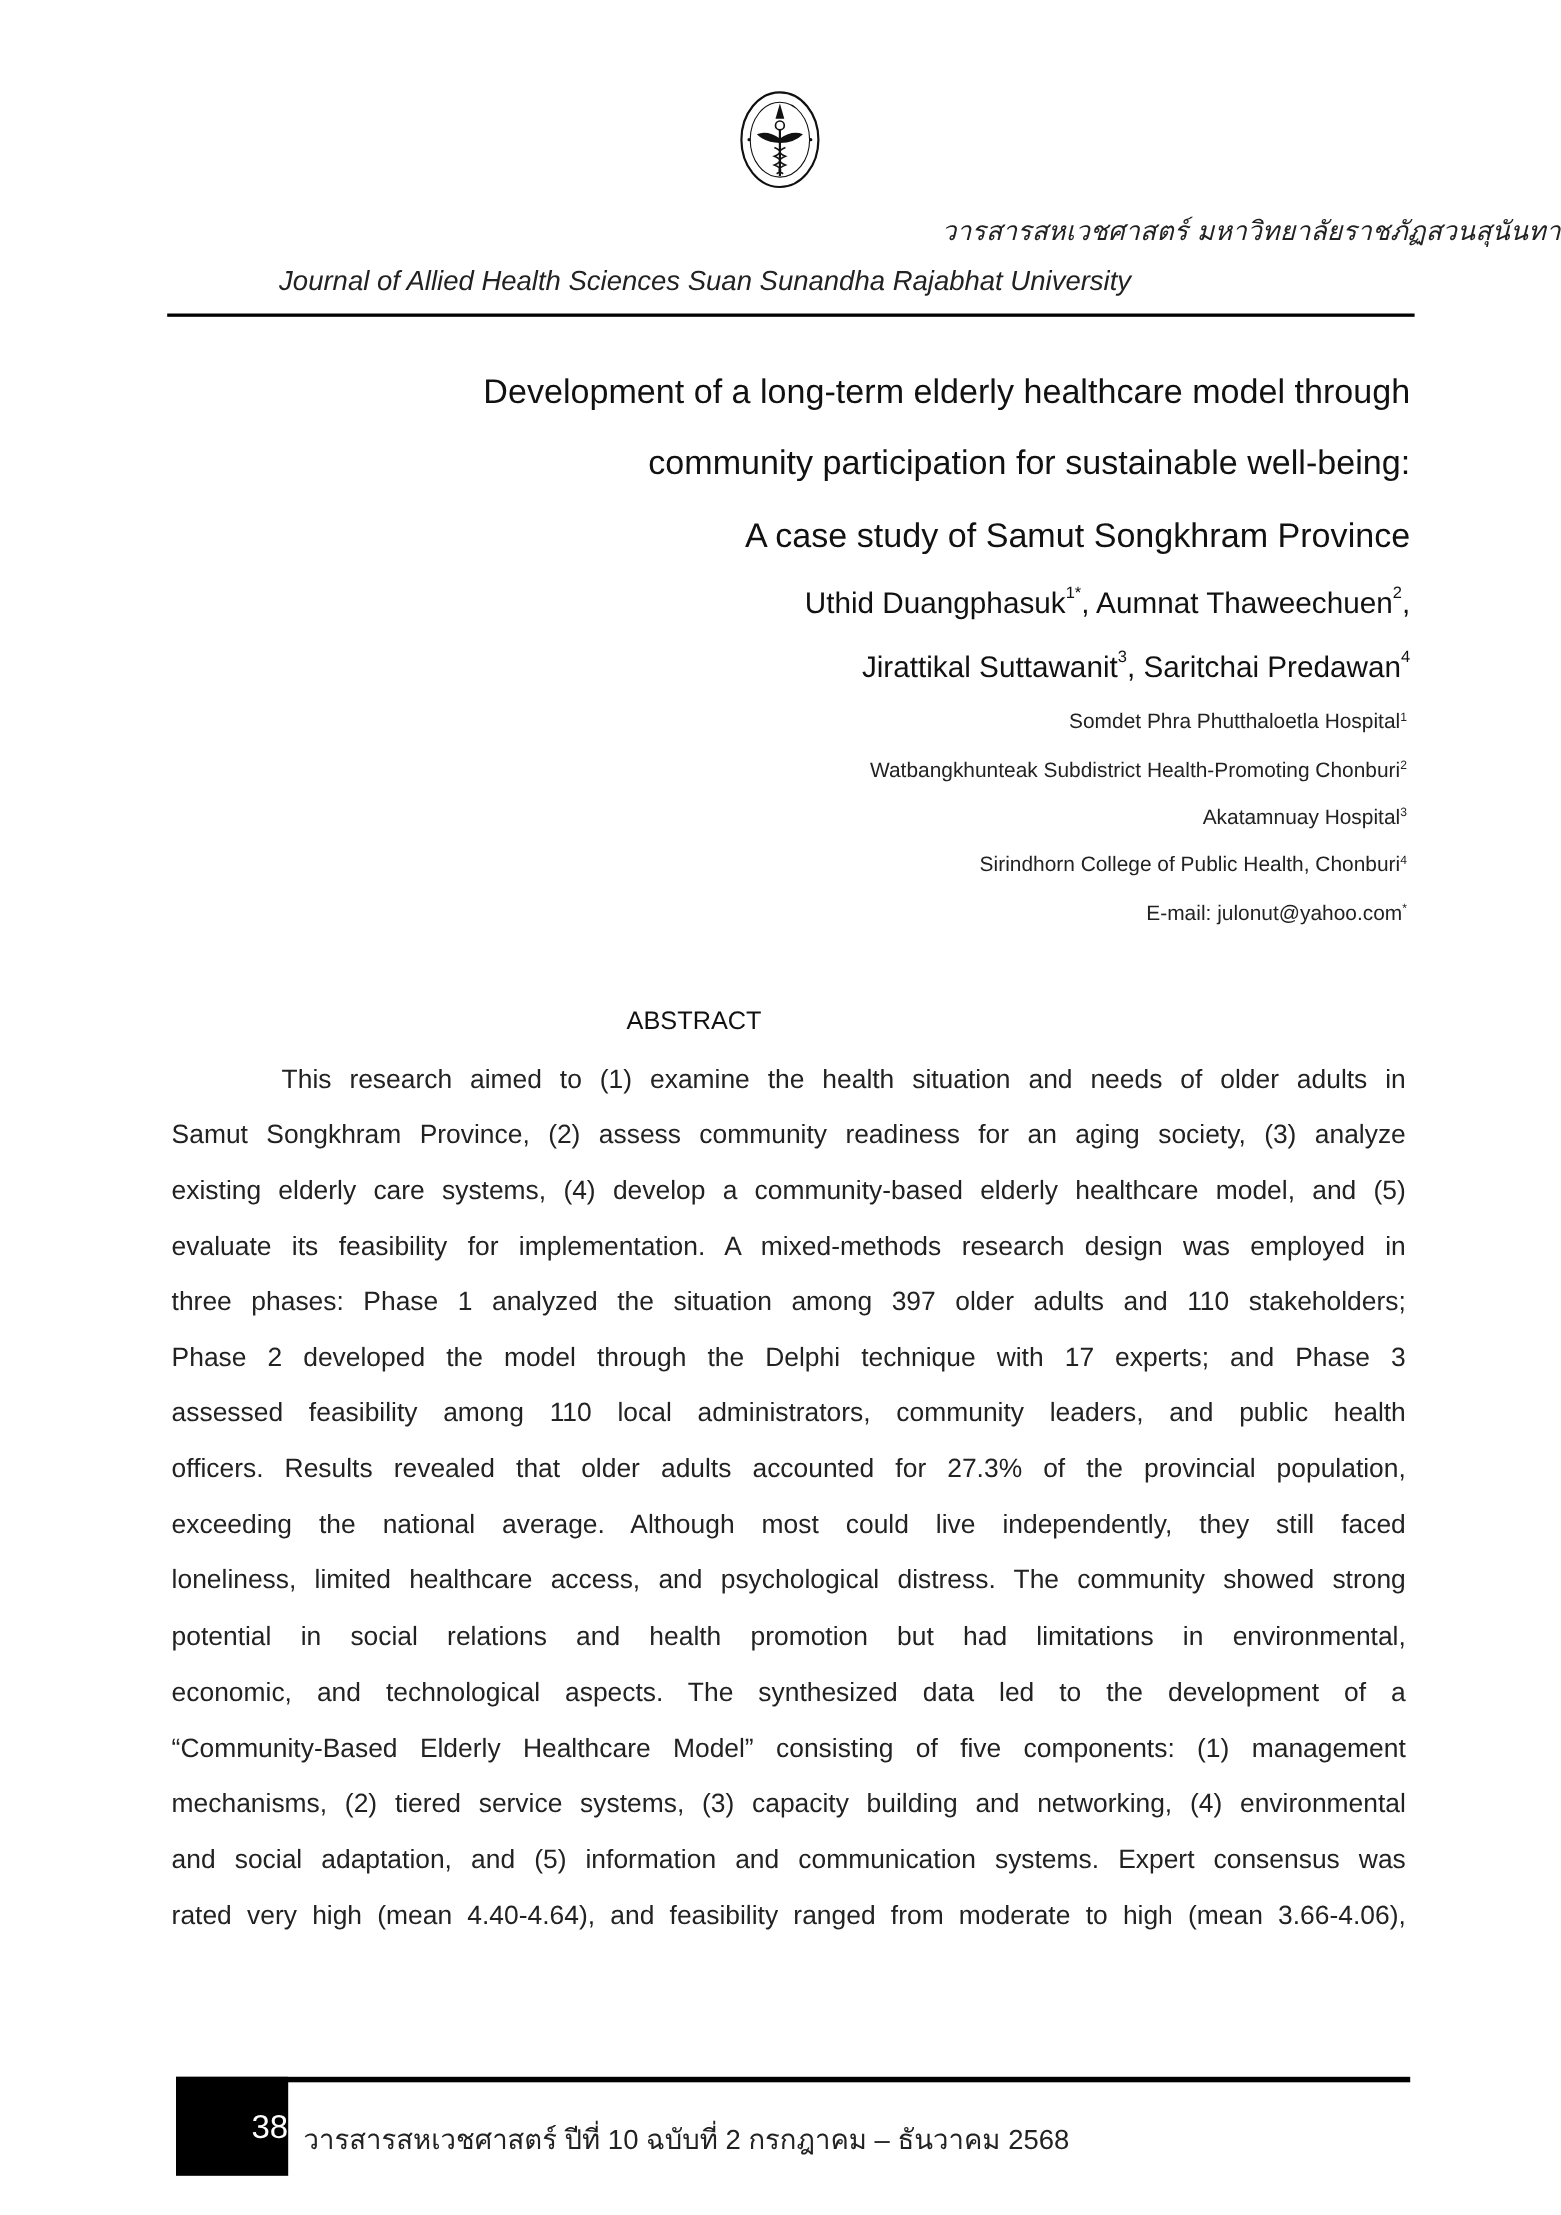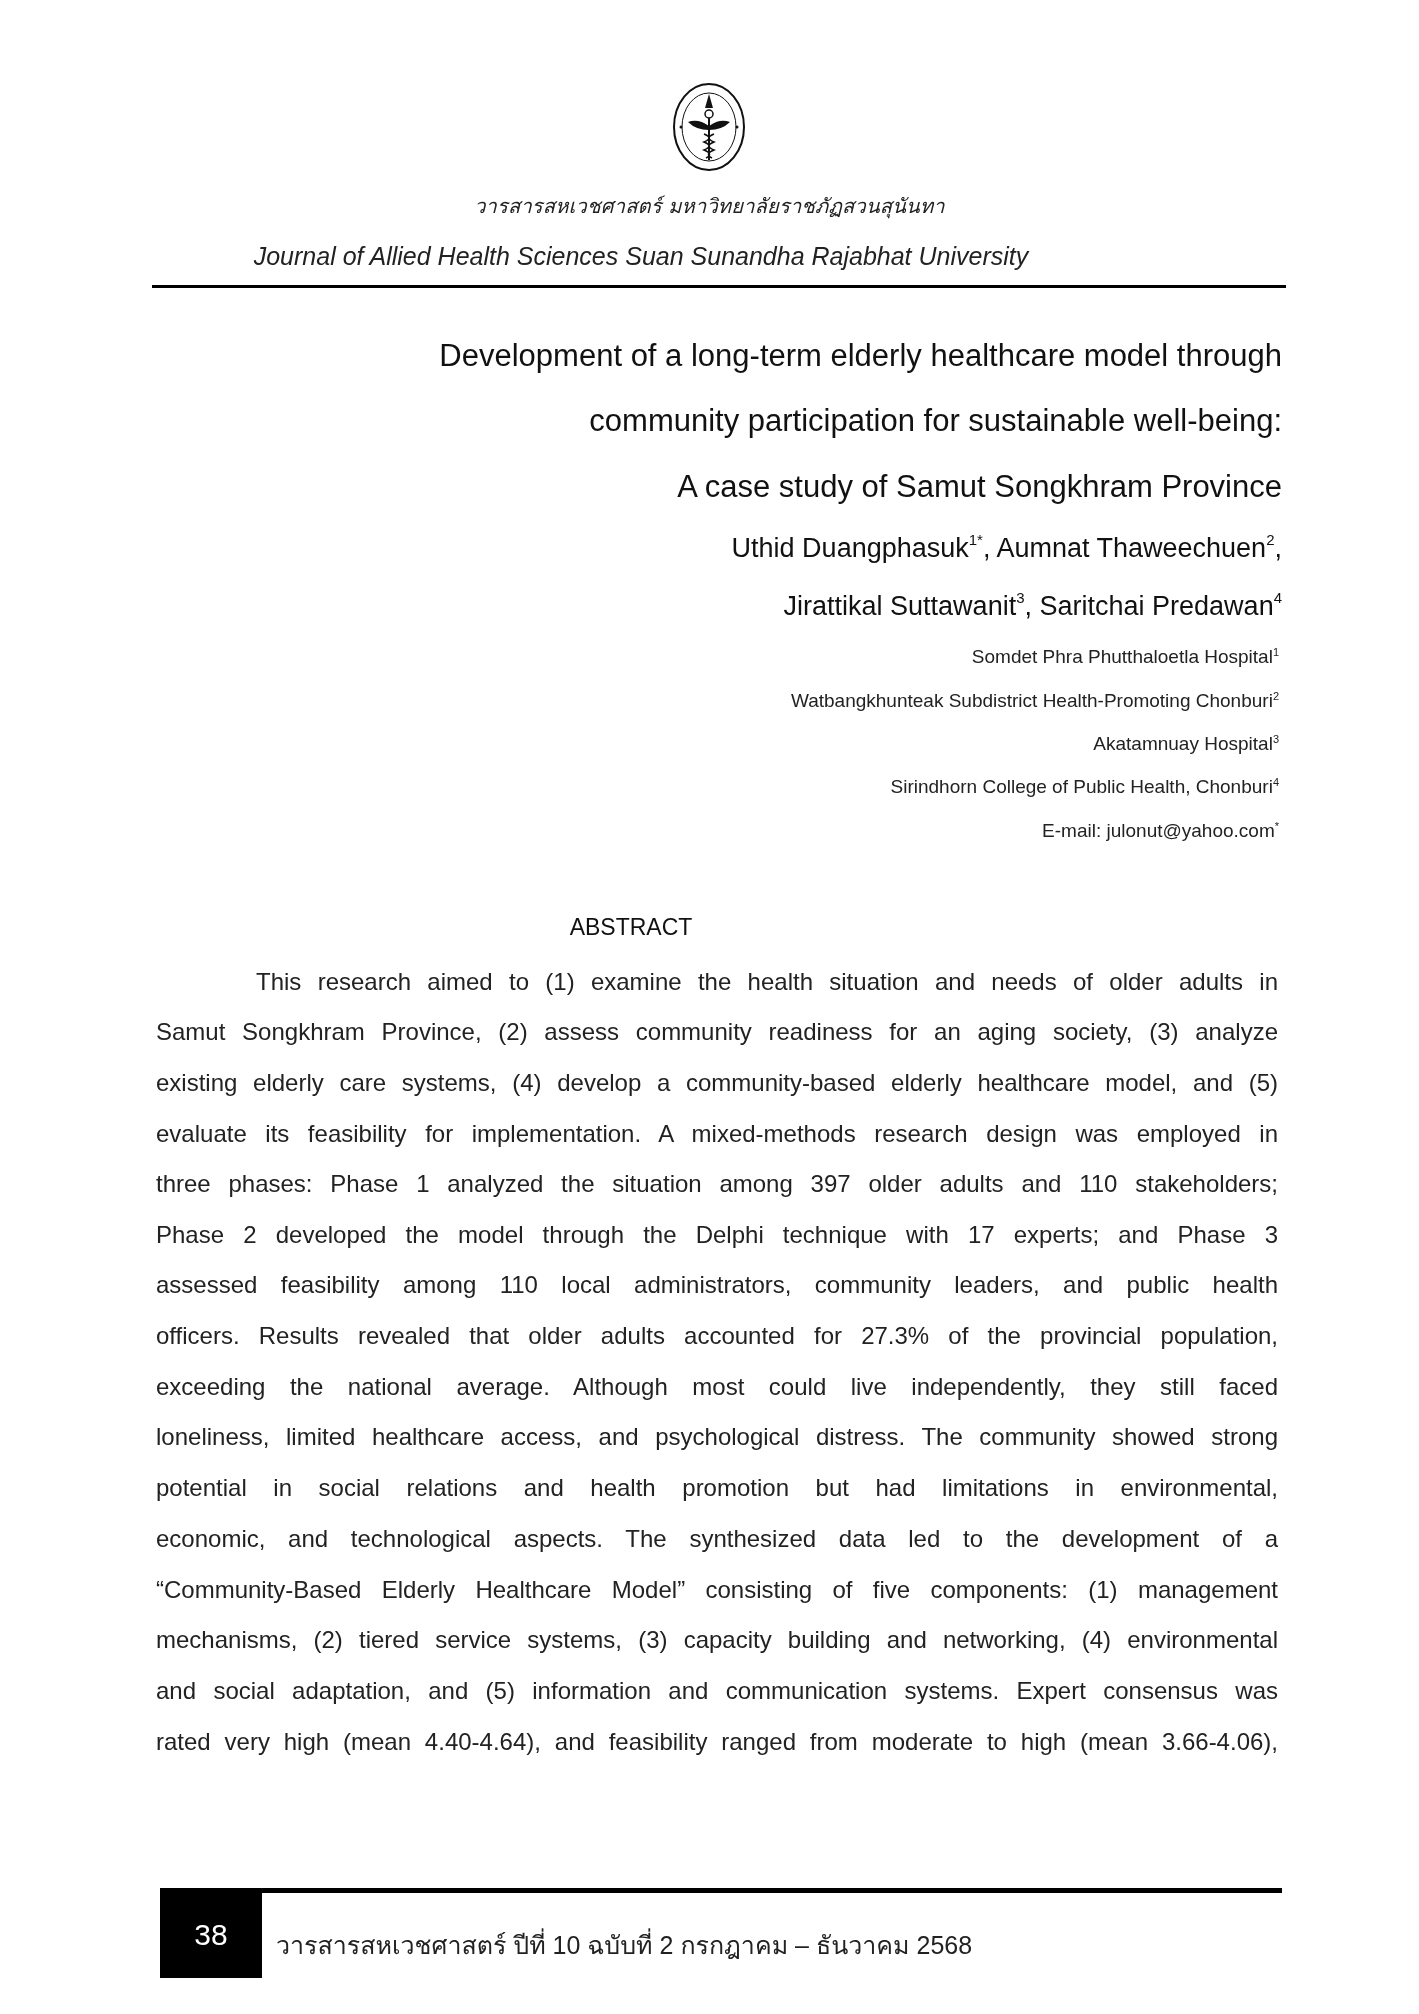--- a/index.html
+++ b/index.html
@@ -1,34 +1,34 @@
 <!DOCTYPE html>
 <html><head>
 <meta charset="utf-8">
 <style>
   html, body { margin:0; padding:0; background:#ffffff; }
   body { width:1419px; height:2014px; position:relative; overflow:hidden; color:#111; font-family:"DejaVu Sans", sans-serif; }
   .abs { position:absolute; }
   .logo { left:672px; top:82px; width:74px; height:90px; }
-  .journal-th { left:0; width:1419px; top:190px; text-align:center; font-family:"DejaVu Sans", sans-serif; font-style:italic; font-size:20px; font-weight:300; color:#222; letter-spacing:0.2px; }
+  .journal-th { left:0; width:1419px; top:190px; text-align:right; font-family:"DejaVu Sans", sans-serif; font-style:italic; font-size:24px; font-weight:300; color:#222; letter-spacing:0.2px; }
   .journal-en { left:0; width:1282px; top:242px; text-align:center; font-style:italic; font-size:25px; color:#222; font-family:"Liberation Sans", sans-serif; }
   .rule-top { left:152px; top:285px; width:1134px; height:3px; background:#000; }
   .title { right:137px; text-align:center; font-size:31px; font-family:"Liberation Sans", sans-serif; color:#111; white-space:nowrap; }
   .authors { right:137px; text-align:right; font-size:27px; font-family:"Liberation Sans", sans-serif; white-space:nowrap; }
   .authors sup { font-size:15px; vertical-align:top; position:relative; top:-2px; }
   .affil { right:140px; text-align:right; font-size:19px; font-family:"Liberation Sans", sans-serif; font-weight:300; color:#222; white-space:nowrap; }
   .affil sup { font-size:11px; vertical-align:top; }
   .abstract-head { left:0; width:1262px; top:914px; text-align:center; font-size:23px; font-family:"Liberation Sans", sans-serif; }
   .line { left:156px; width:1122px; font-size:24px; font-family:"Liberation Sans", sans-serif; color:#222; text-align:justify; text-align-last:justify; white-space:nowrap; line-height:30px; height:30px; overflow:visible; }
   .line.first { left:256px; width:1022px; }
   .line.last { text-align-last:justify; }
   .line span { display:block; white-space:normal; text-align:justify; text-align-last:justify; }
   .foot-rule { left:160px; top:1888px; width:1122px; height:5px; background:#000; }
   .page-box { left:160px; top:1888px; width:102px; height:90px; background:#000; }
-  .page-num { left:160px; top:1918px; width:102px; text-align:center; color:#fff; font-size:30px; font-family:"Liberation Sans", sans-serif; }
+  .page-num { left:160px; top:1918px; width:102px; text-align:right; color:#fff; font-size:30px; font-family:"Liberation Sans", sans-serif; }
   .foot-text { left:276px; top:1925px; font-size:25px; font-family:"Liberation Sans", sans-serif; color:#222; white-space:nowrap;text-align:right; }
 </style>
 </head>
 <body>
 
 <div class="abs logo">
   <svg width="74" height="90" viewBox="0 0 74 90">
     <ellipse cx="37" cy="45" rx="35" ry="43" fill="none" stroke="#111" stroke-width="2"></ellipse>
     <ellipse cx="37" cy="45" rx="27" ry="34" fill="none" stroke="#111" stroke-width="1"></ellipse>
     <path d="M37 12 L33 26 L41 26 Z" fill="#111"></path>

